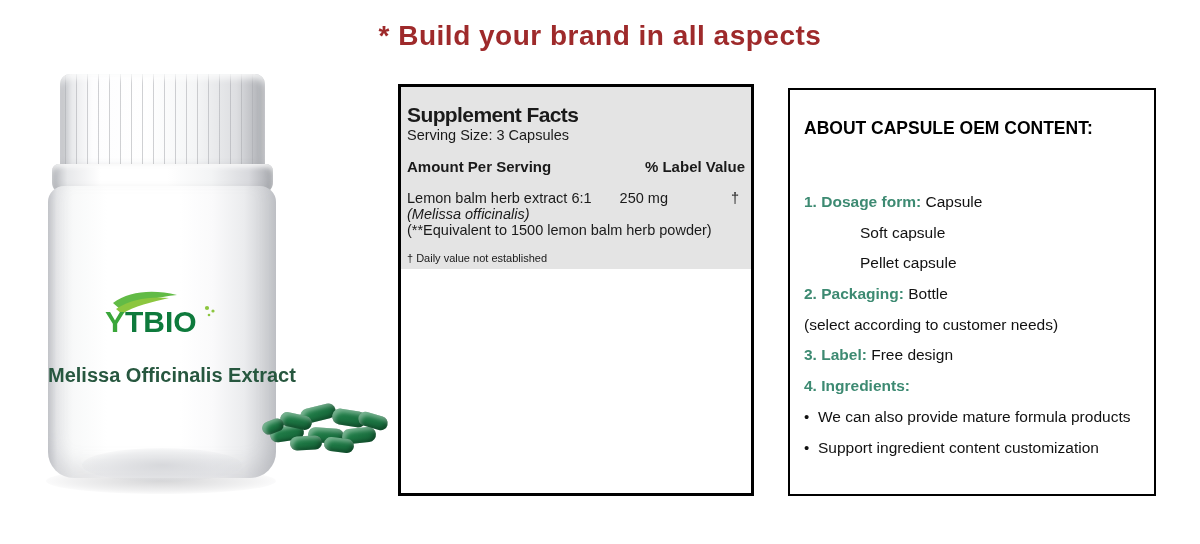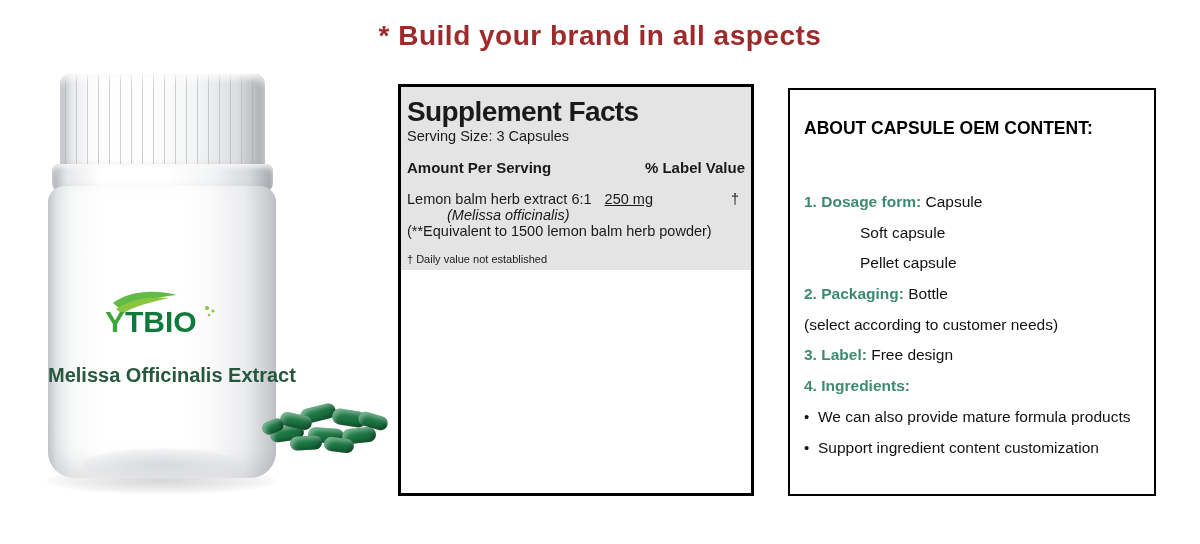--- a/index.html
+++ b/index.html
@@ -158,25 +158,25 @@
     border: 3px solid #000000;
     background: #ffffff;
     box-sizing: border-box;
   }
   #supplement-facts-block {
     background: #e4e4e4;
     padding: 0 6px 3px 6px;
     color: #1a1a1a;
   }
   #sf-title {
-    font-size: 28px;
+    font-size: 21px;
     font-weight: bold;
     line-height: 1.06;
     letter-spacing: -0.6px;
-    padding-top: 10px;
+    padding-top: 17px;
   }
   .sf-line {
     font-size: 14.5px;
     line-height: 1.32;
     white-space: nowrap;
   }
   .sf-rule-thick {
     height: 8px;
     background: linear-gradient(180deg, #ララ 0%, #2a2a2a 0%, #111111 100%);
     margin: 3px 0 0 0;
@@ -193,27 +193,26 @@
   #sf-ingredient-row {
     padding: 2px 0 1px 0;
   }
   #sf-ing-main {
     display: flex;
     align-items: baseline;
     font-size: 14.5px;
     white-space: nowrap;
   }
   #sf-ing-name { }
-  #sf-ing-amount { margin-left: 13px; text-decoration: underline; }
+  #sf-ing-amount { margin-left: 28px; }
   #sf-ing-dagger { margin-left: auto; padding-right: 6px; }
   #sf-ing-latin {
     font-size: 14.5px;
     font-style: italic;
     white-space: nowrap;
-    margin-left: 40px;
   }
   #sf-ing-equiv {
     font-size: 14.5px;
     white-space: nowrap;
   }
   #sf-footnote {
     font-size: 11px;
     padding: 2px 0 2px 0;
     white-space: nowrap;
   }

